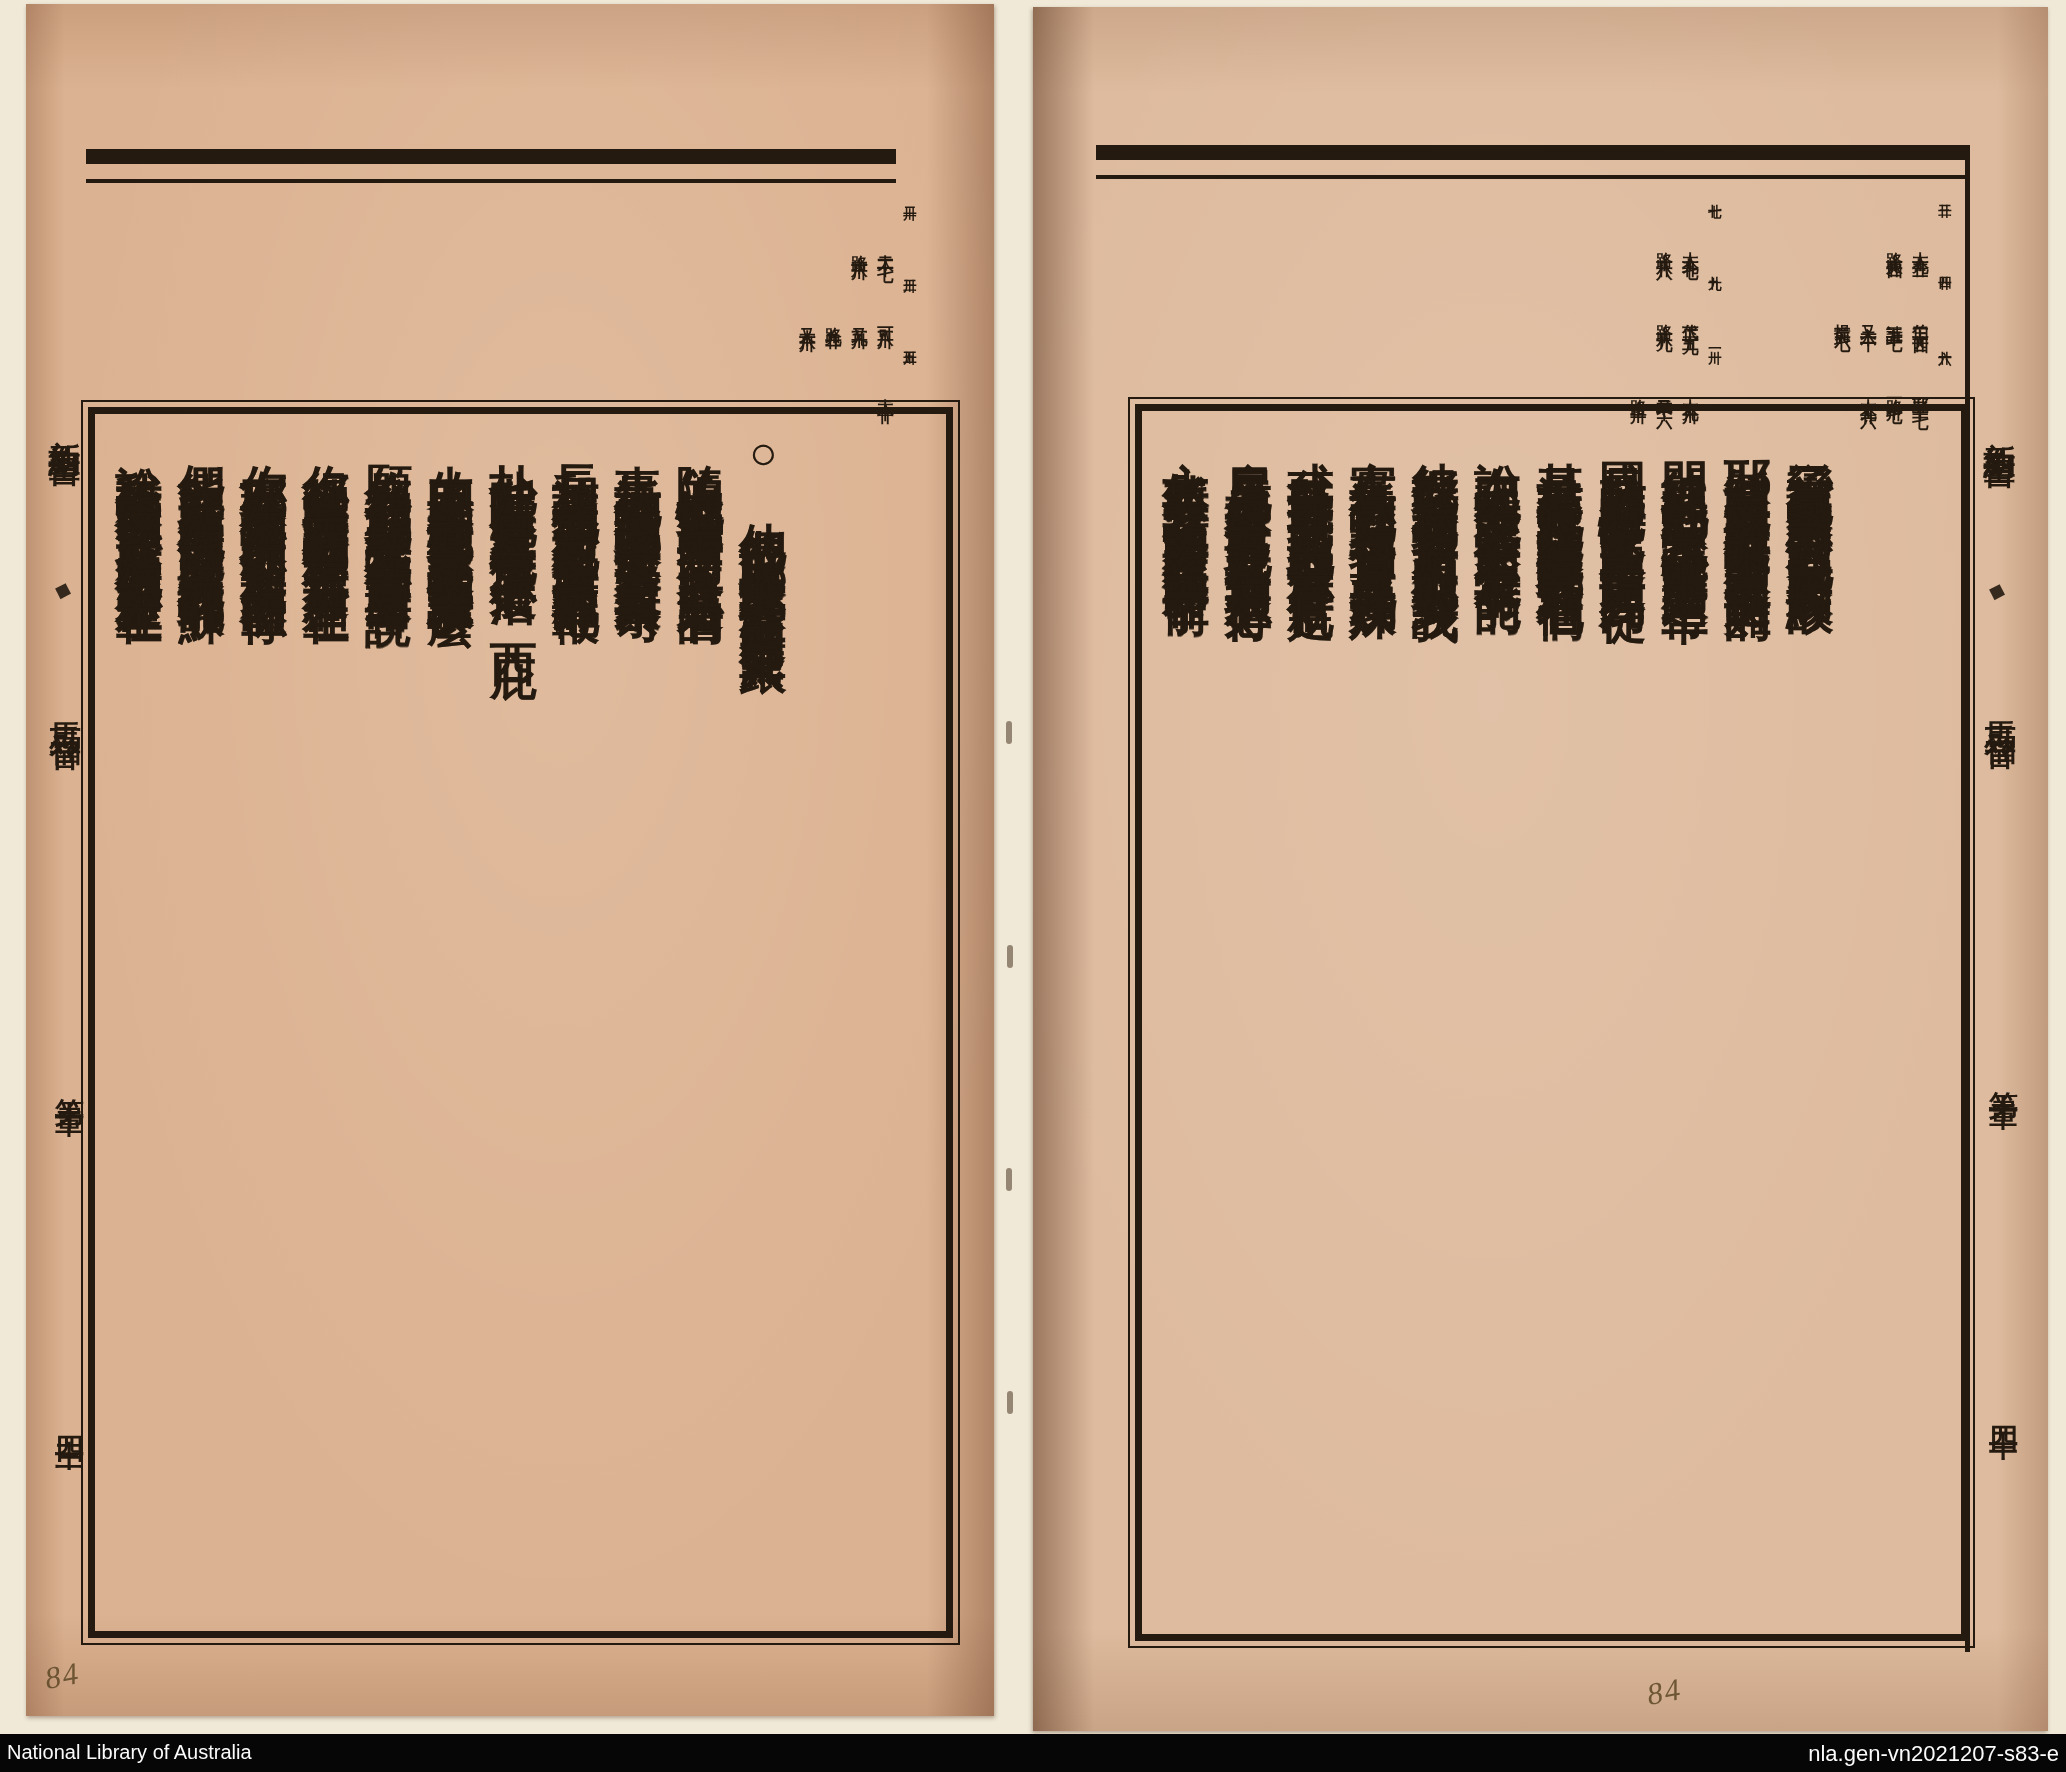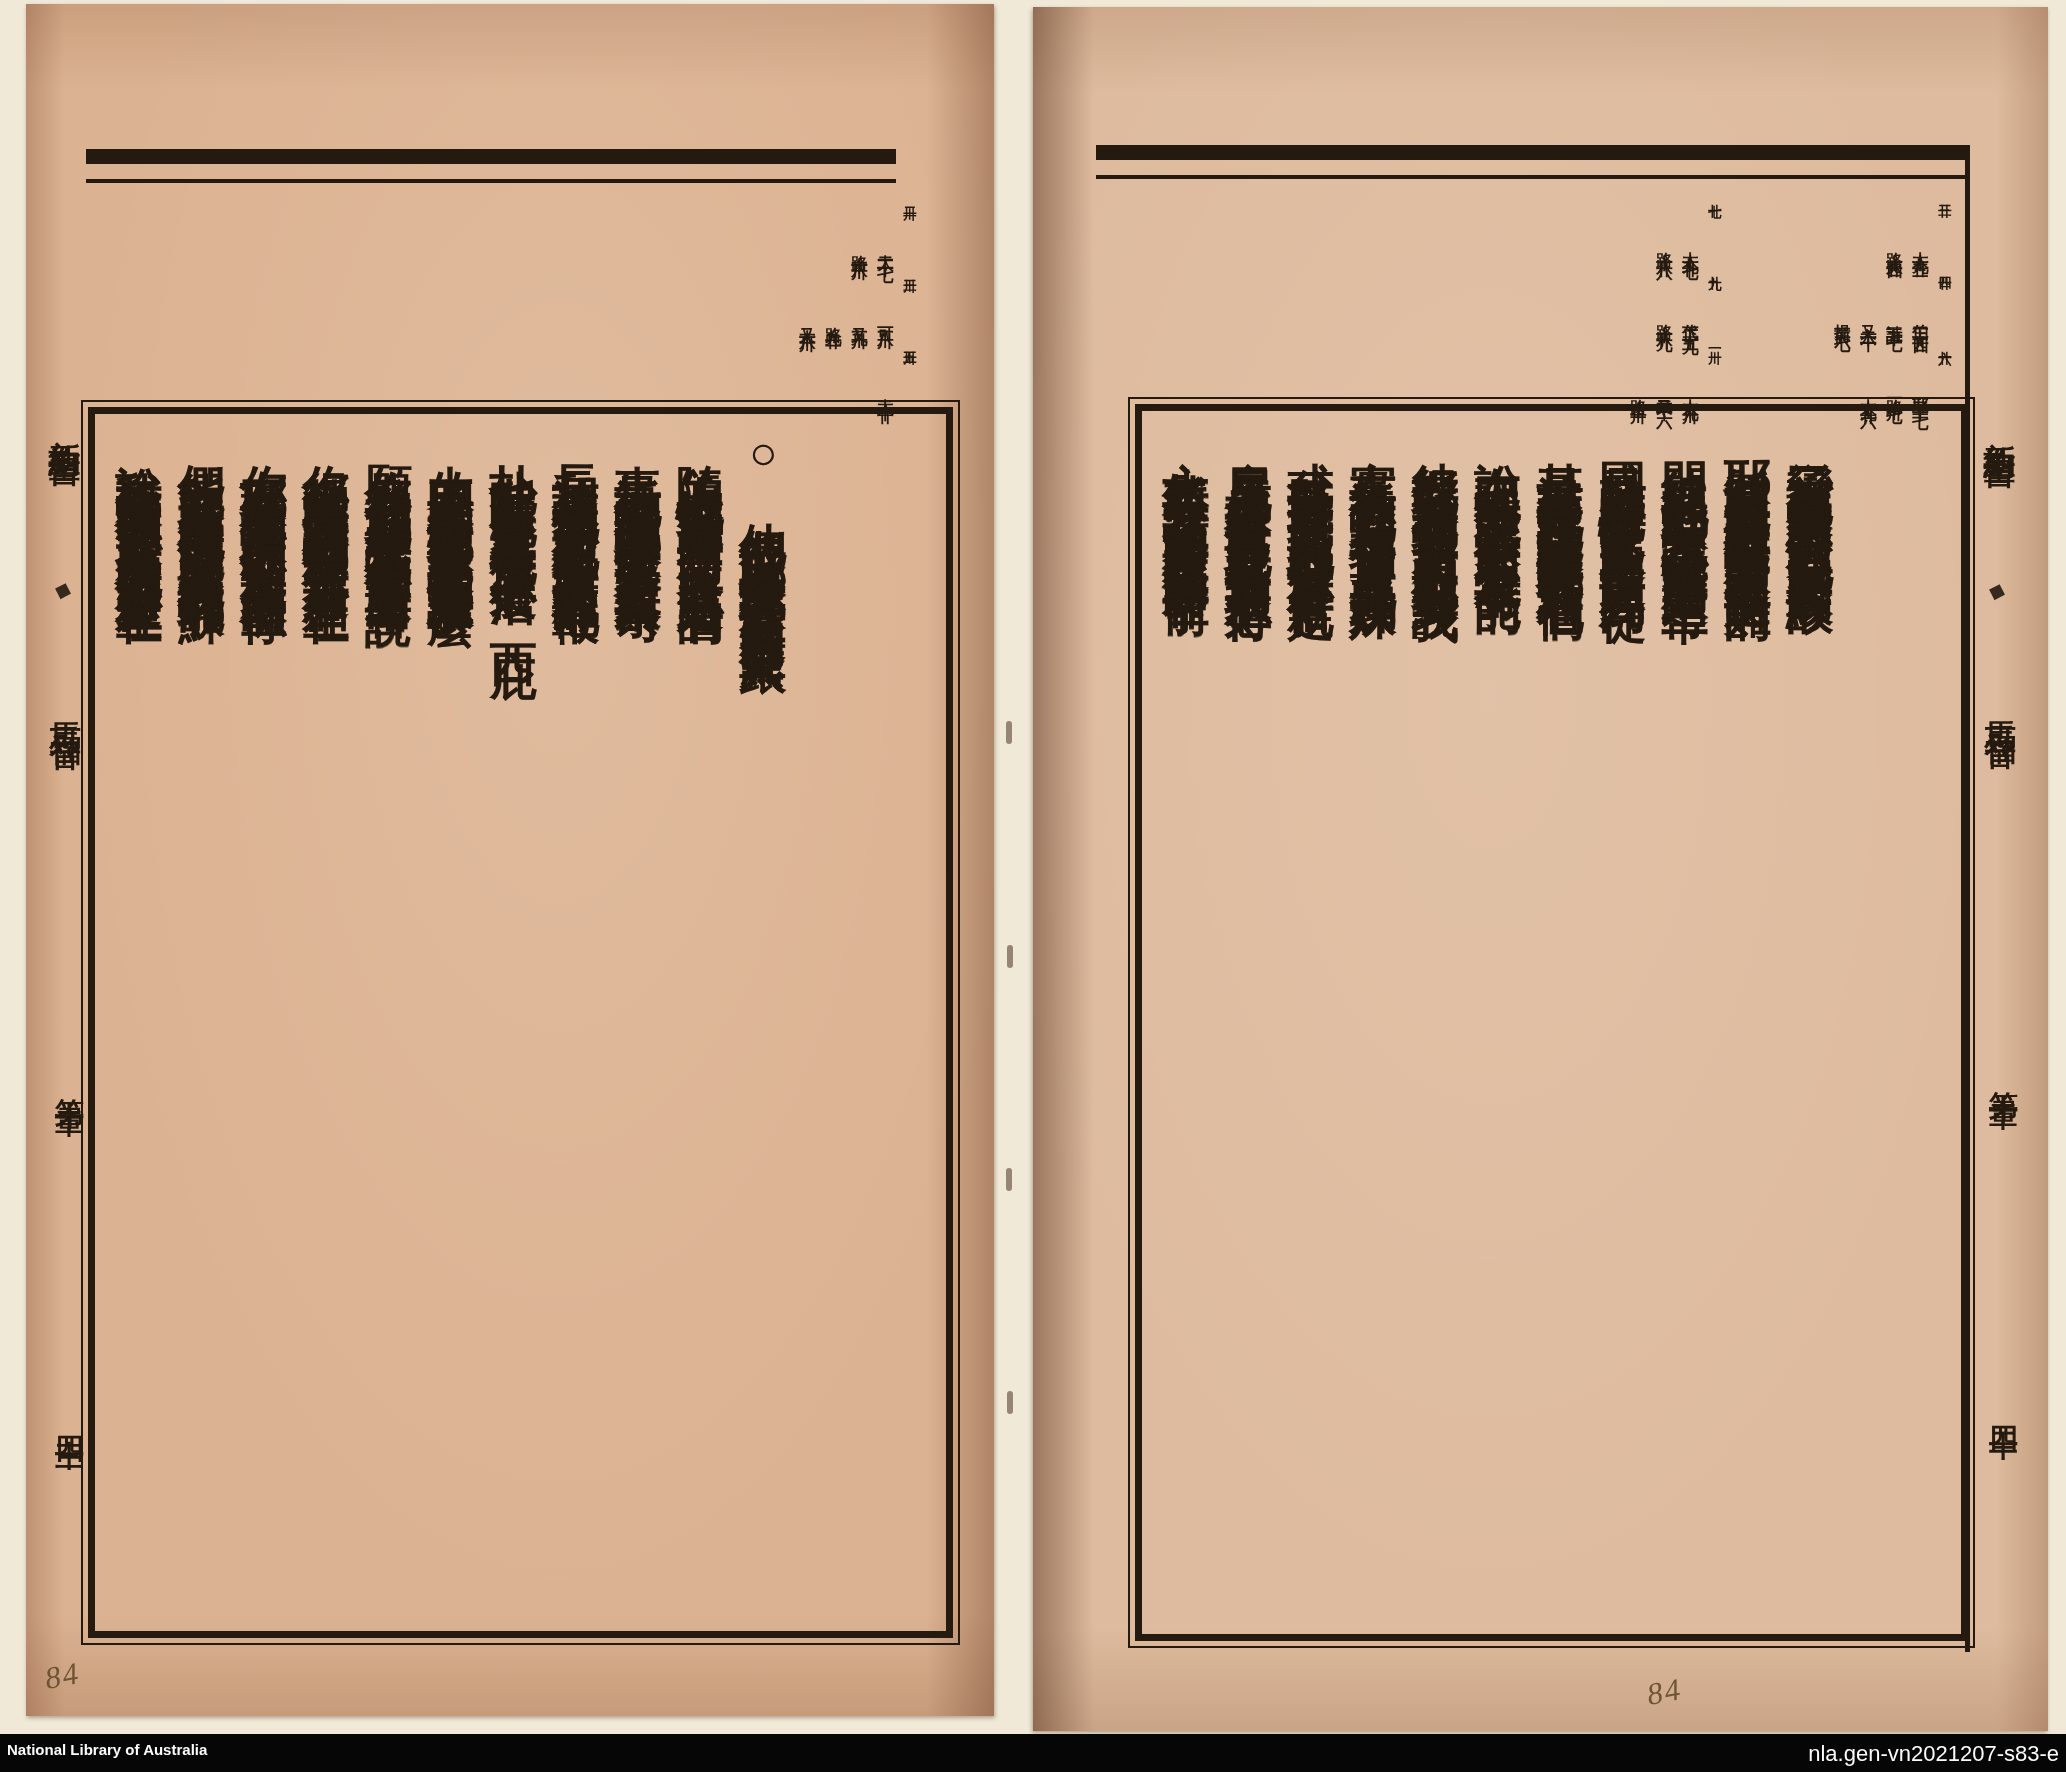--- a/index.html
+++ b/index.html
@@ -61,21 +61,21 @@
 
   
   .handwr{position:absolute;font-style:italic;font-size:31px;color:#5d4826;transform:rotate(-10deg);opacity:.85;letter-spacing:2px;}
 
   
   .stitch{position:absolute;width:6.4px;height:23px;background:#4a3categories520;background:#4a3520;border-radius:3px;opacity:.55;}
 
   
   .footer{position:absolute;left:0;top:1734px;width:2066px;height:38px;background:#060606;color:#fbfbfb;
           font-family:"Liberation Sans","DejaVu Sans",sans-serif;}
-  .footer .fl{position:absolute;left:7px;top:7px;font-size:15px;font-weight:bold;}
+  .footer .fl{position:absolute;left:7px;top:7px;font-size:20px;}
   .footer .fr{position:absolute;right:7px;top:7px;font-size:22px;}
 </style>
 </head>
 <body>
 
 <div class="stage">
 
   <div class="page left">
 
     <div class="rulebar" style="left:60px;top:145px;width:810px;height:15px;"></div>

